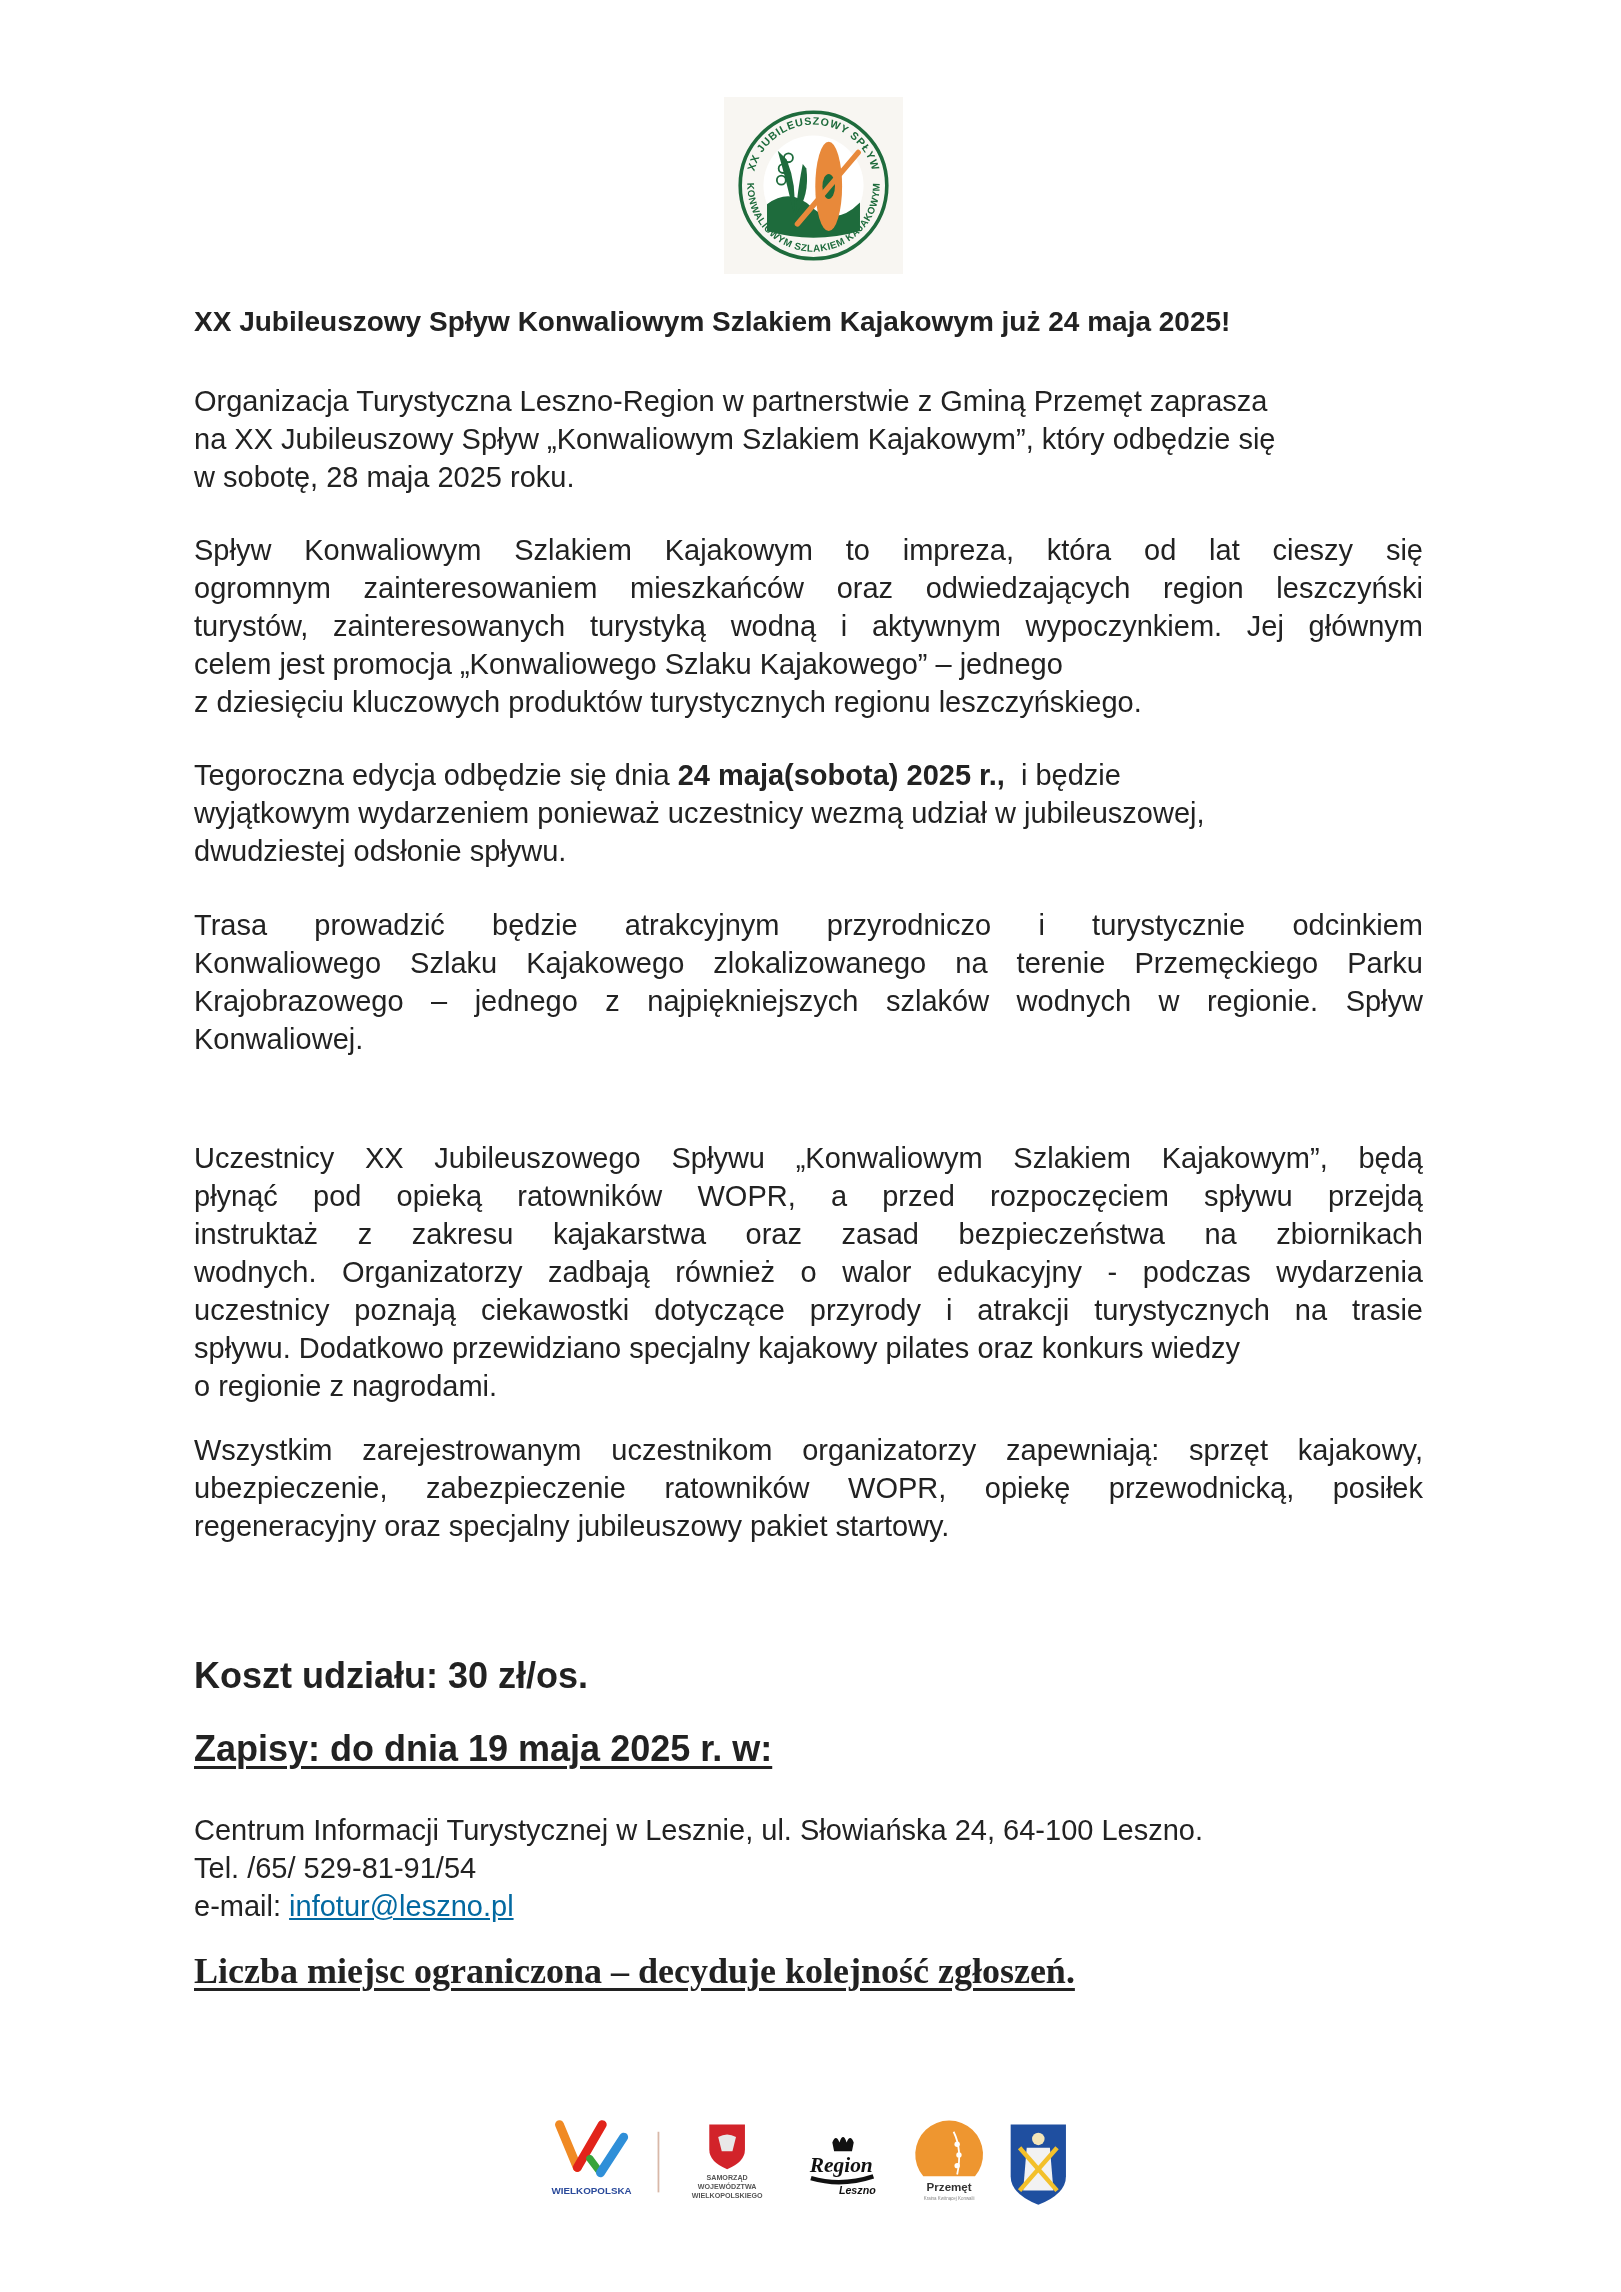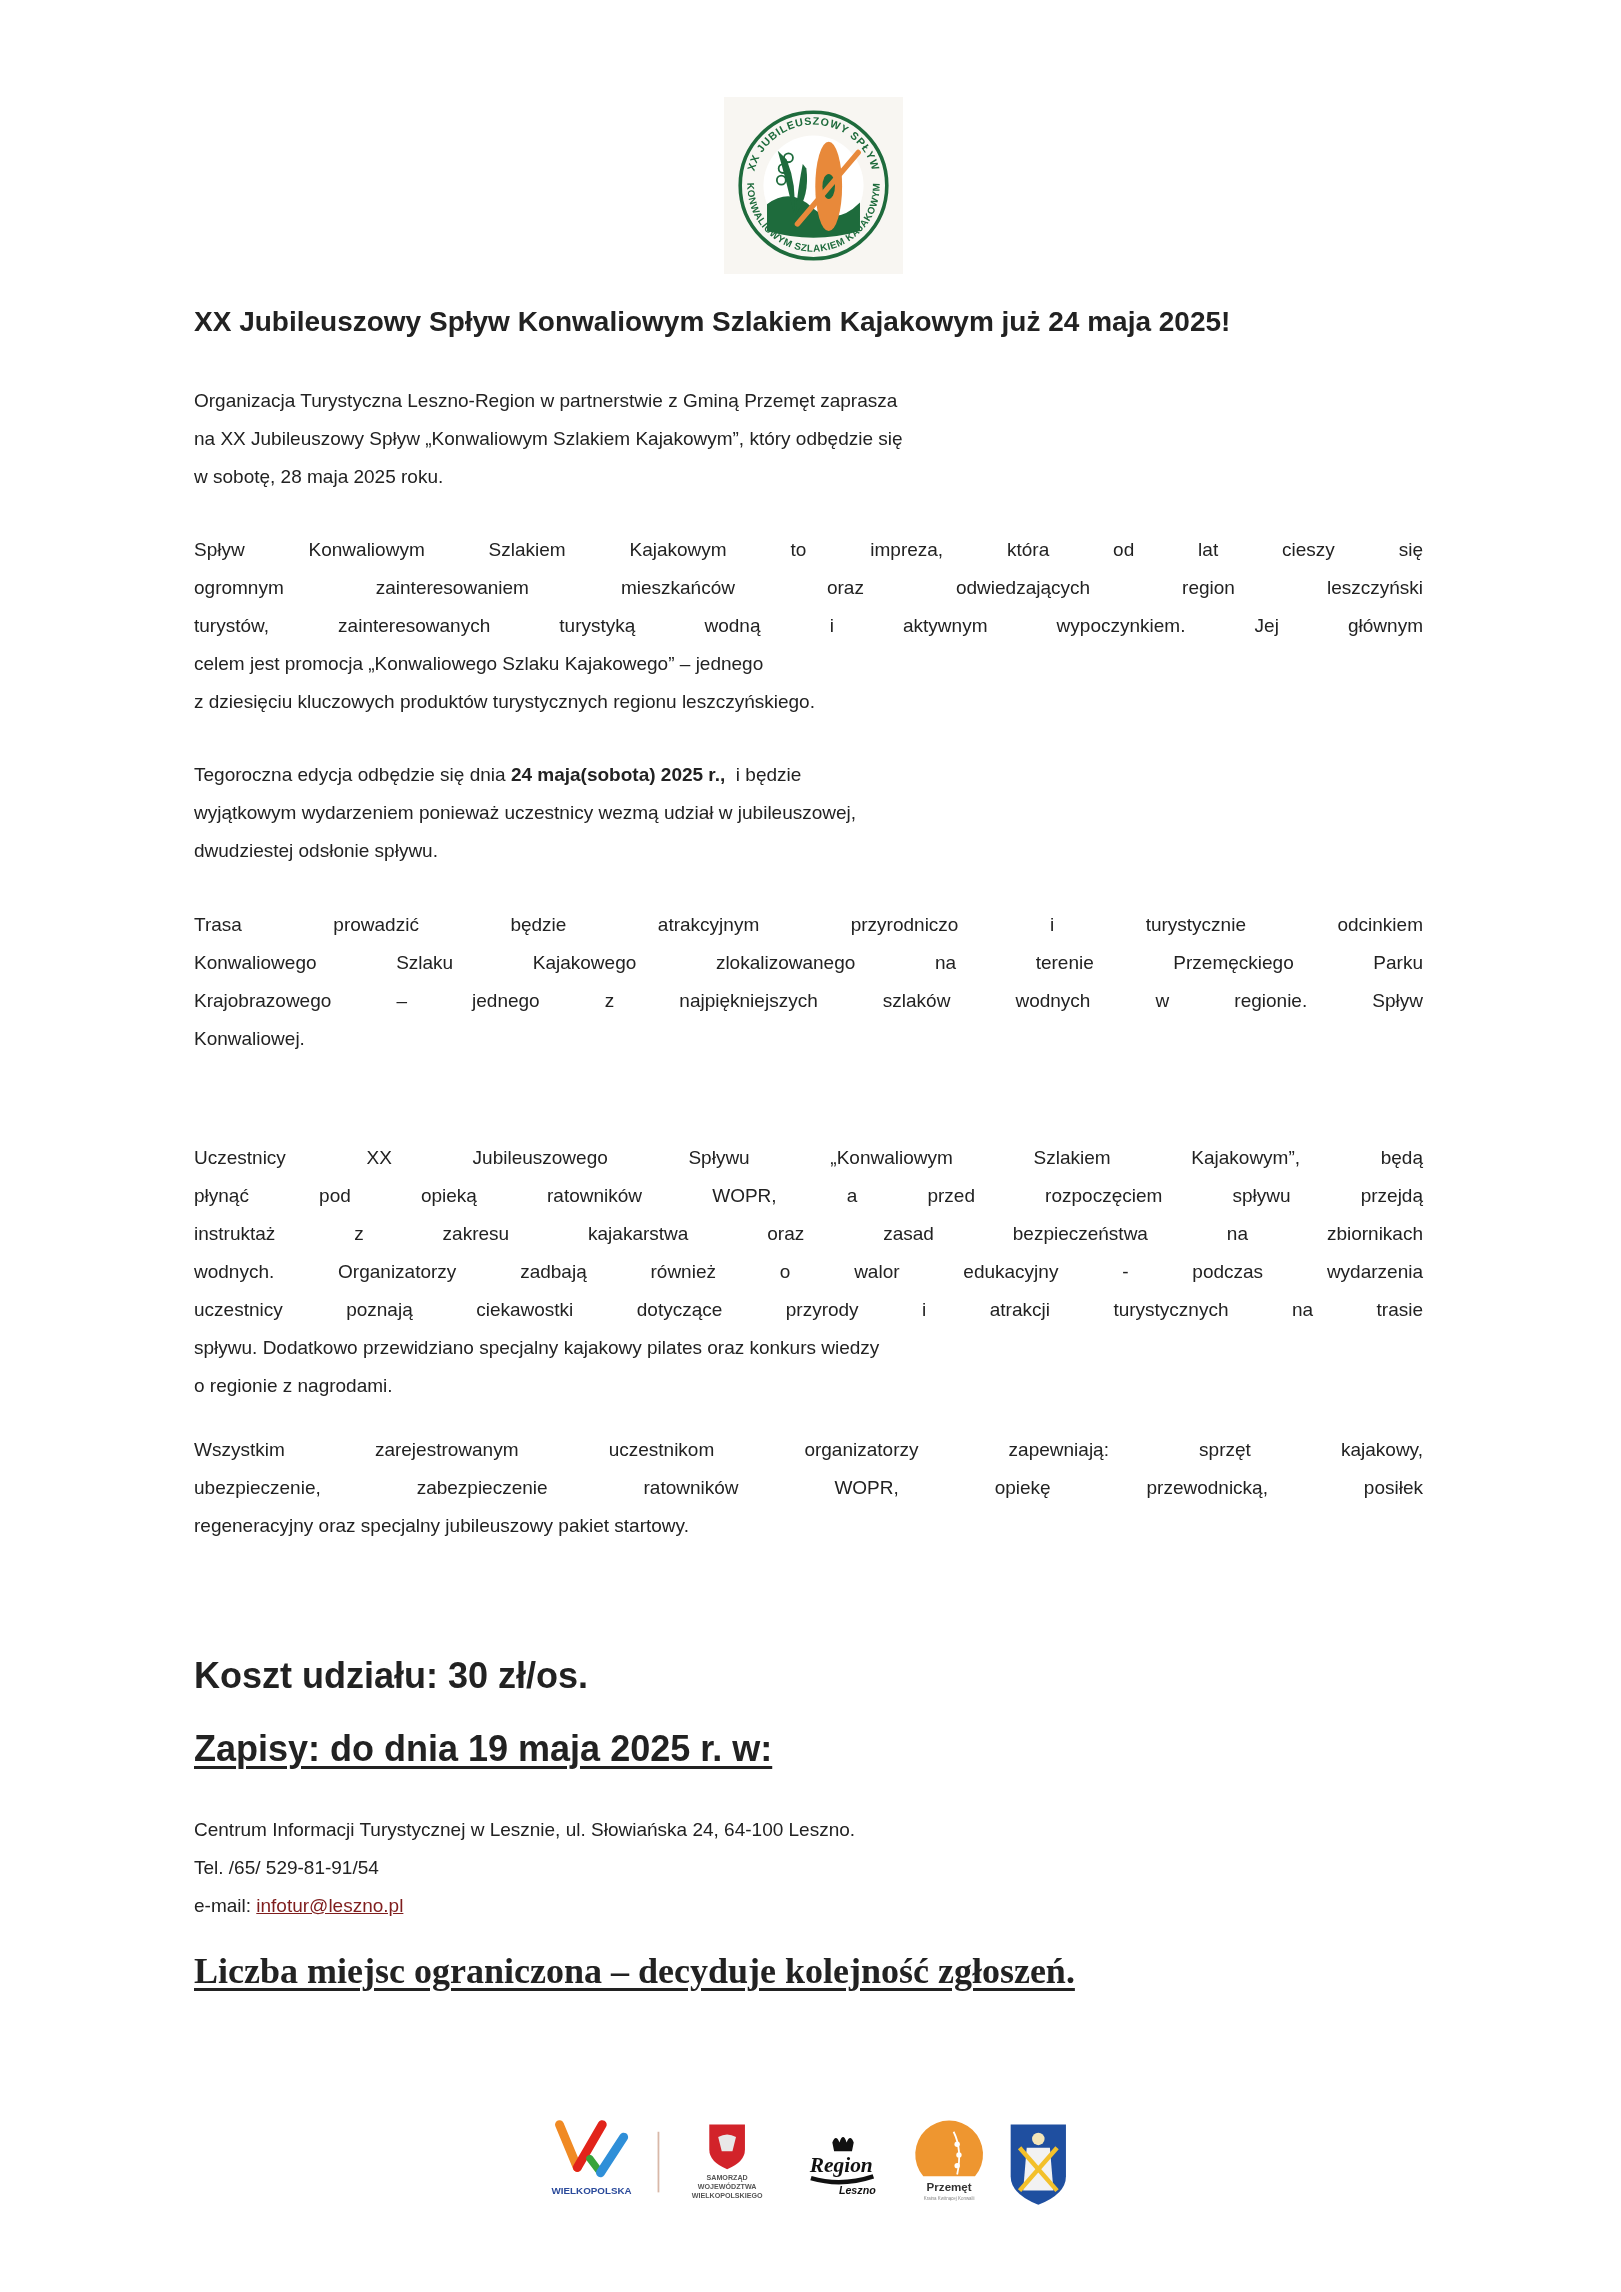--- a/index.html
+++ b/index.html
@@ -8,27 +8,27 @@
     font-family: "Liberation Sans", "DejaVu Sans", sans-serif;
     color: #222222;
   }
   .page { position: absolute; left: 0; top: 0; width: 1622px; height: 2293px; }
   .logo-top {
     position: absolute; left: 724px; top: 97px; width: 179px; height: 177px;
     background: #f8f6f2;
   }
   .content { position: absolute; left: 194px; width: 1245px; }
   .title { top: 304px; font-weight: bold; font-size: 28px; line-height: 36px; }
-  .p { font-size: 19px; line-height: 38px; margin: 0; }
+  .p { font-size: 29px; line-height: 38px; margin: 0; }
   .line { display: block; white-space: nowrap; }
   .jline { display: block; text-align: justify; text-align-last: justify; }
   .b { font-weight: bold; }
   .bold-line { font-weight: bold; font-size: 36px; line-height: 38px; }
   .u { text-decoration: underline; text-decoration-thickness: 2.7px; text-underline-offset: 4.5px; }
-  .link { color: #7f1d1d; text-decoration: underline; }
+  .link { color: #0369a1; text-decoration: underline; }
   .footer-logos { position: absolute; top: 2105px; left: 537px; width: 555px; height: 107px; }
 </style>
 </head>
 <body>
 
 <div class="page">
 
   <div class="logo-top">
     <svg width="179" height="177" viewBox="0 0 200 198">
       <rect width="200" height="198" fill="#f8f6f2"></rect>

